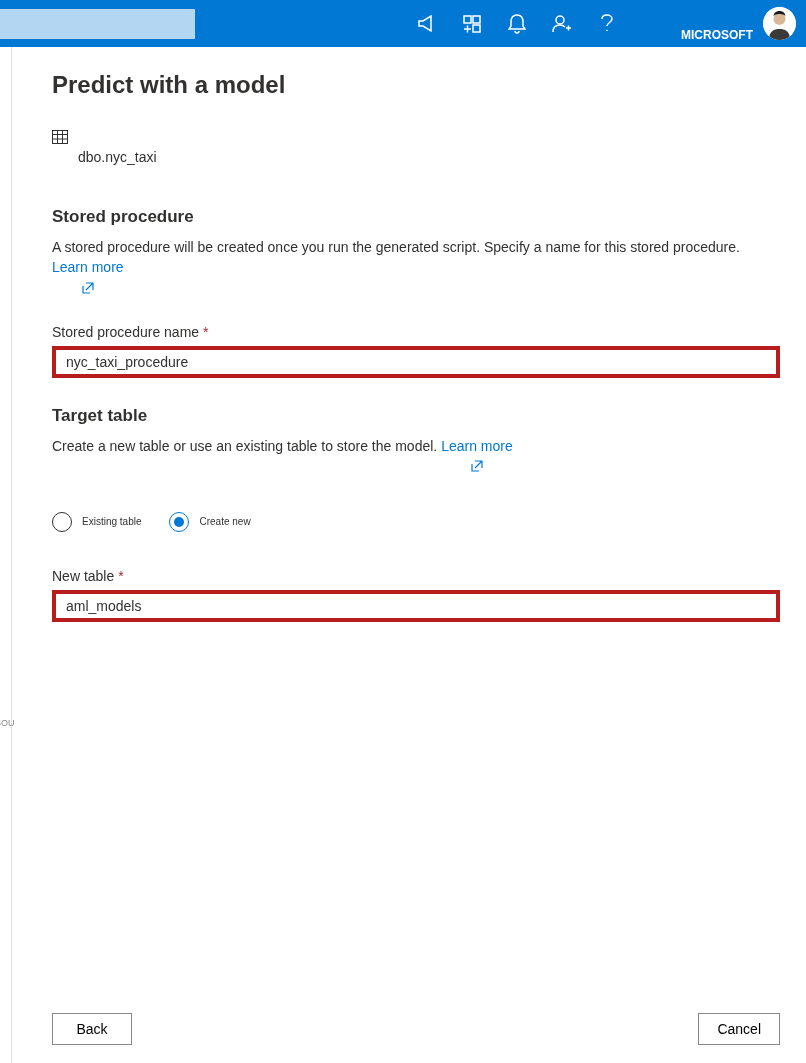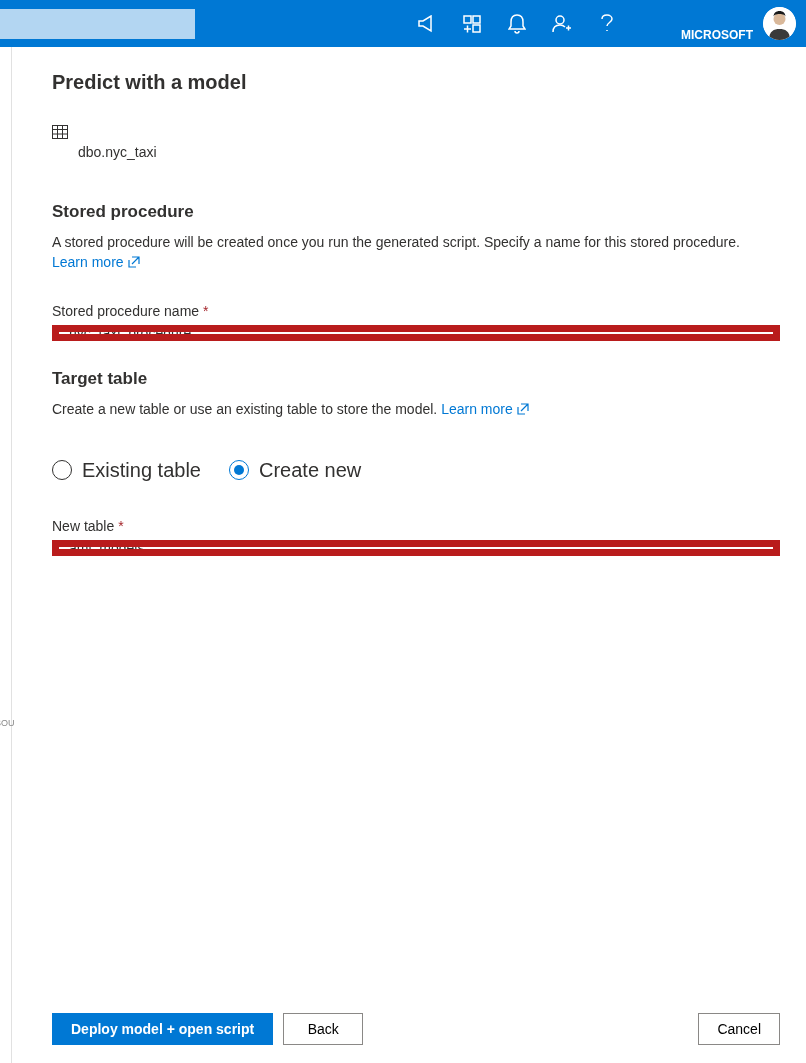--- a/index.html
+++ b/index.html
@@ -85,21 +85,21 @@
       writing-mode: horizontal-tb;
     }
     .main-panel {
       flex: 1;
       padding: 24px 26px 0 40px;
       position: relative;
       display: flex;
       flex-direction: column;
     }
     .page-title {
-      font-size: 20px;
+      font-size: 24px;
       font-weight: 600;
       color: #323130;
       margin-bottom: 14px;
     }
     .source-row {
       display: flex;
       align-items: center;
       gap: 10px;
       margin-bottom: 42px;
     }
@@ -123,37 +123,38 @@
       color: #323130;
       line-height: 1.45;
       margin-bottom: 30px;
     }
     .link {
       color: #0078d4;
       cursor: pointer;
       display: inline-flex;
       align-items: center;
       gap: 4px;
+      flex-direction: column;
     }
     .link svg {
       width: 12px;
       height: 12px;
     }
     .field-label {
       font-size: 14px;
       color: #323130;
       margin-bottom: 6px;
     }
     .required {
       color: #a4262c;
     }
     .text-input {
       width: 100%;
-      height: 16px;
-      border: 7px solid #b91c1c;
+      height: 32px;
+      border: 4px solid #b91c1c;
       padding: 0 10px;
       font-size: 14px;
       color: #323130;
       margin-bottom: 28px;
     }
     .radio-row {
       display: flex;
       gap: 28px;
       margin-top: 10px;
       margin-bottom: 36px;
@@ -176,21 +177,21 @@
     .radio-circle.selected {
       border-color: #0078d4;
     }
     .radio-inner {
       width: 10px;
       height: 10px;
       background: #0078d4;
       border-radius: 50%;
     }
     .radio-label {
-      font-size: 20px;
+      font-size: 10px;
       color: #323130;
     }
     .footer {
       margin-top: auto;
       padding: 14px 0 18px 0;
       display: flex;
       align-items: center;
       gap: 10px;
     }
     .btn {
@@ -344,18 +345,17 @@
         <span class="radio-label">Create new</span>
       </div>
     </div>
 
     <div class="field-label">
       <span>New table</span> <span class="required">*</span>
     </div>
     <input class="text-input" value="aml_models" style="">
 
     <div class="footer">
-      <button class="btn btn-primary">Deploy model + open script</button>
       <button class="btn btn-secondary">Back</button>
       <button class="btn btn-right">Cancel</button>
     </div>
   </div>
 </div>
 
 </body></html>

